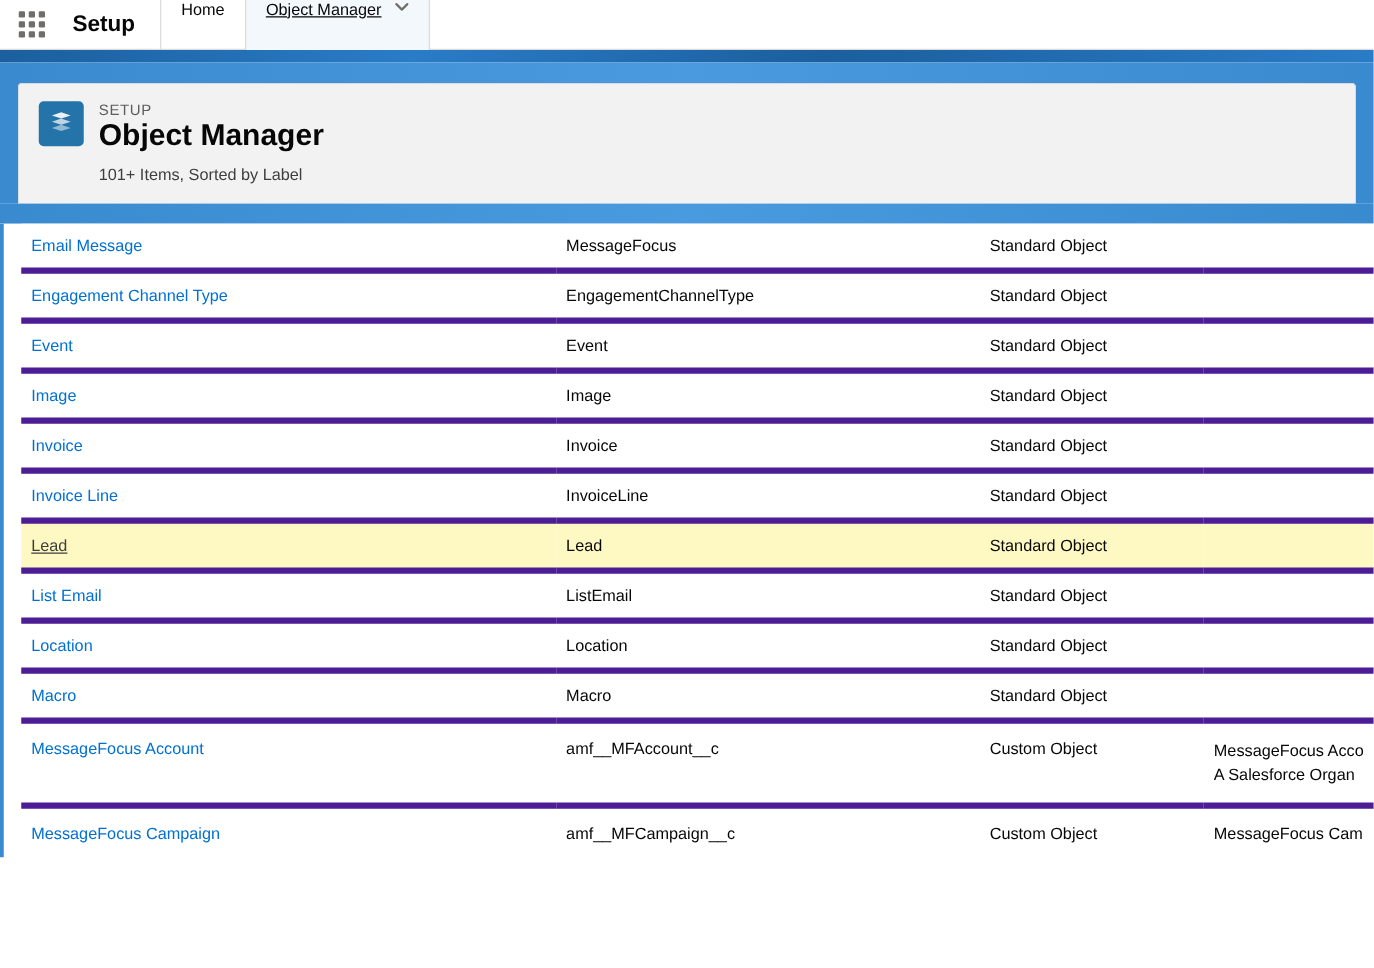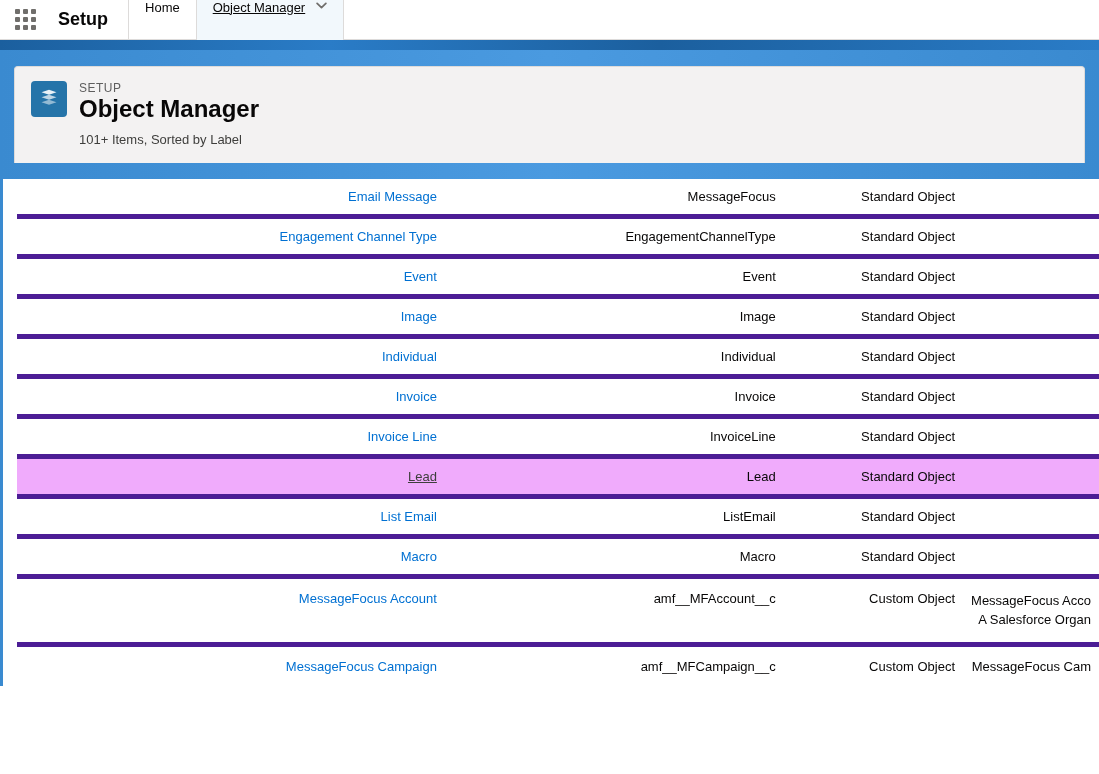--- a/index.html
+++ b/index.html
@@ -143,41 +143,40 @@
     
     .blue-strip {
       height: 16px;
       background: linear-gradient(90deg, #3a8ad0 0%, #4a9ae0 50%, #3a8ad0 100%);
     }
     
     
     .table-wrap {
       padding: 0 0 0 14px;
       background: #fff;
-      text-align: right;
     }
     .table-border-left {
       border-left: 3px solid #3a8ad0;
     }
     .data-table {
       width: 100%;
       border-collapse: collapse;
       background: #fff;
     }
     .data-table td {
       padding: 10px 8px;
       font-size: 13px;
       vertical-align: middle;
       border-top: 5px solid #4c1d95;
     }
     .data-table tr:first-child td {
       border-top: none;
     }
     .data-table tr.highlighted {
-      background: #f0abfc;
+      background: #fef9c3;
     }
     .data-table tr.highlighted td:first-child a {
       color: #3e3e3c;
       text-decoration: underline;
     }
     .col-label {
       width: 430px;
       padding-left: 8px !important;
     }
     .col-api {
@@ -282,46 +281,46 @@
           <td class="col-type">Standard Object</td>
           <td class="col-desc"></td>
         </tr>
         <tr>
           <td class="col-label"><a class="label-link">Image</a></td>
           <td class="col-api">Image</td>
           <td class="col-type">Standard Object</td>
           <td class="col-desc"></td>
         </tr>
         <tr>
-          <td class="col-label"><a class="label-link">Individual</a></td>
-          <td class="col-api">Individual</td>
-          <td class="col-type">Standard Object</td>
-          <td class="col-desc"></td>
-        </tr>
-        <tr>
           <td class="col-label"><a class="label-link">Invoice</a></td>
           <td class="col-api">Invoice</td>
           <td class="col-type">Standard Object</td>
           <td class="col-desc"></td>
         </tr>
         <tr>
           <td class="col-label"><a class="label-link">Invoice Line</a></td>
           <td class="col-api">InvoiceLine</td>
           <td class="col-type">Standard Object</td>
           <td class="col-desc"></td>
         </tr>
         <tr class="highlighted">
           <td class="col-label"><a class="label-link">Lead</a></td>
           <td class="col-api">Lead</td>
           <td class="col-type">Standard Object</td>
           <td class="col-desc"></td>
         </tr>
         <tr>
           <td class="col-label"><a class="label-link">List Email</a></td>
           <td class="col-api">ListEmail</td>
+          <td class="col-type">Standard Object</td>
+          <td class="col-desc"></td>
+        </tr>
+        <tr>
+          <td class="col-label"><a class="label-link">Location</a></td>
+          <td class="col-api">Location</td>
           <td class="col-type">Standard Object</td>
           <td class="col-desc"></td>
         </tr>
         <tr>
           <td class="col-label"><a class="label-link">Macro</a></td>
           <td class="col-api">Macro</td>
           <td class="col-type">Standard Object</td>
           <td class="col-desc"></td>
         </tr>
         <tr class="tall-row">

